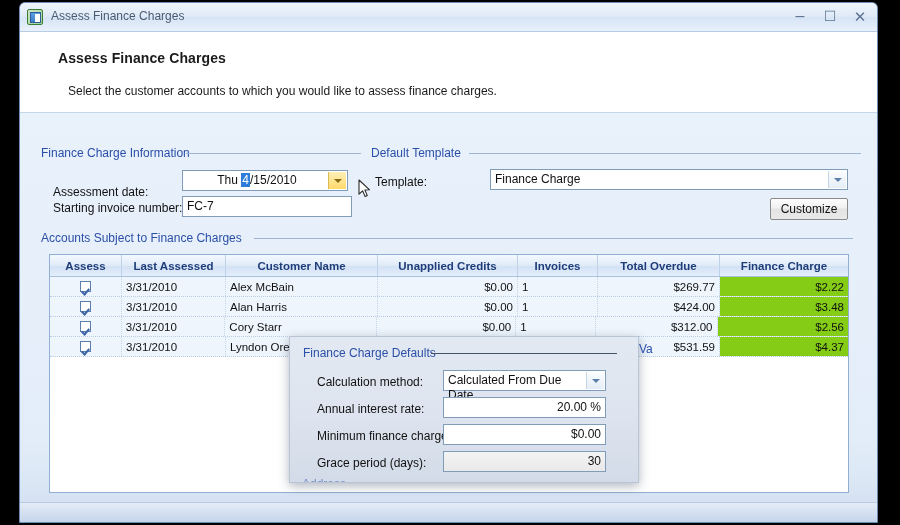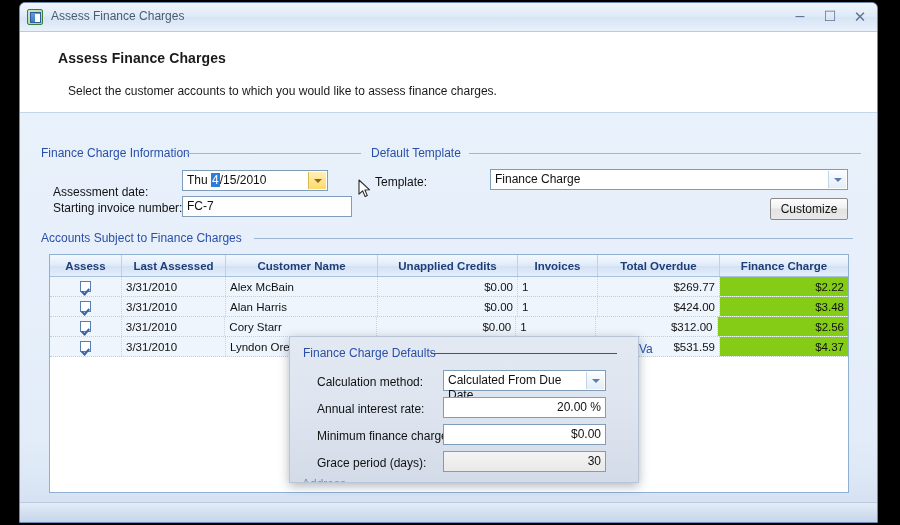--- a/index.html
+++ b/index.html
@@ -228,21 +228,21 @@
         <div class="page-sub">Select the customer accounts to which you would like to assess finance charges.</div>
       </div>
 
       <div class="body-area">
 
         <div class="grp" style="left:21px;top:41px;width:320px;height:60px;">
           <div class="grp-label">Finance Charge Information</div>
           <div class="grp-line" style="left:145px;width:175px;"></div>
         </div>
         <div class="lbl" style="left:33px;top:72px;">Assessment date:</div>
-        <div class="combo hot" style="left:162px;top:57px;width:146px;">
+        <div class="combo hot" style="left:162px;top:57px;width:166px;text-align:center;">
           <span>Thu</span>
           <span class="sel">4</span><span>/15/2010</span>
           <span class="arrow">
               <i></i>
             </span>
         </div>
         <div class="lbl" style="left:33px;top:88px;text-align:right;">Starting invoice number:</div>
         <div class="tbox" style="left:162px;top:83px;width:170px;">FC-7</div>
 
         <div class="grp" style="left:343px;top:41px;width:490px;height:60px;margin-left:8px;">

